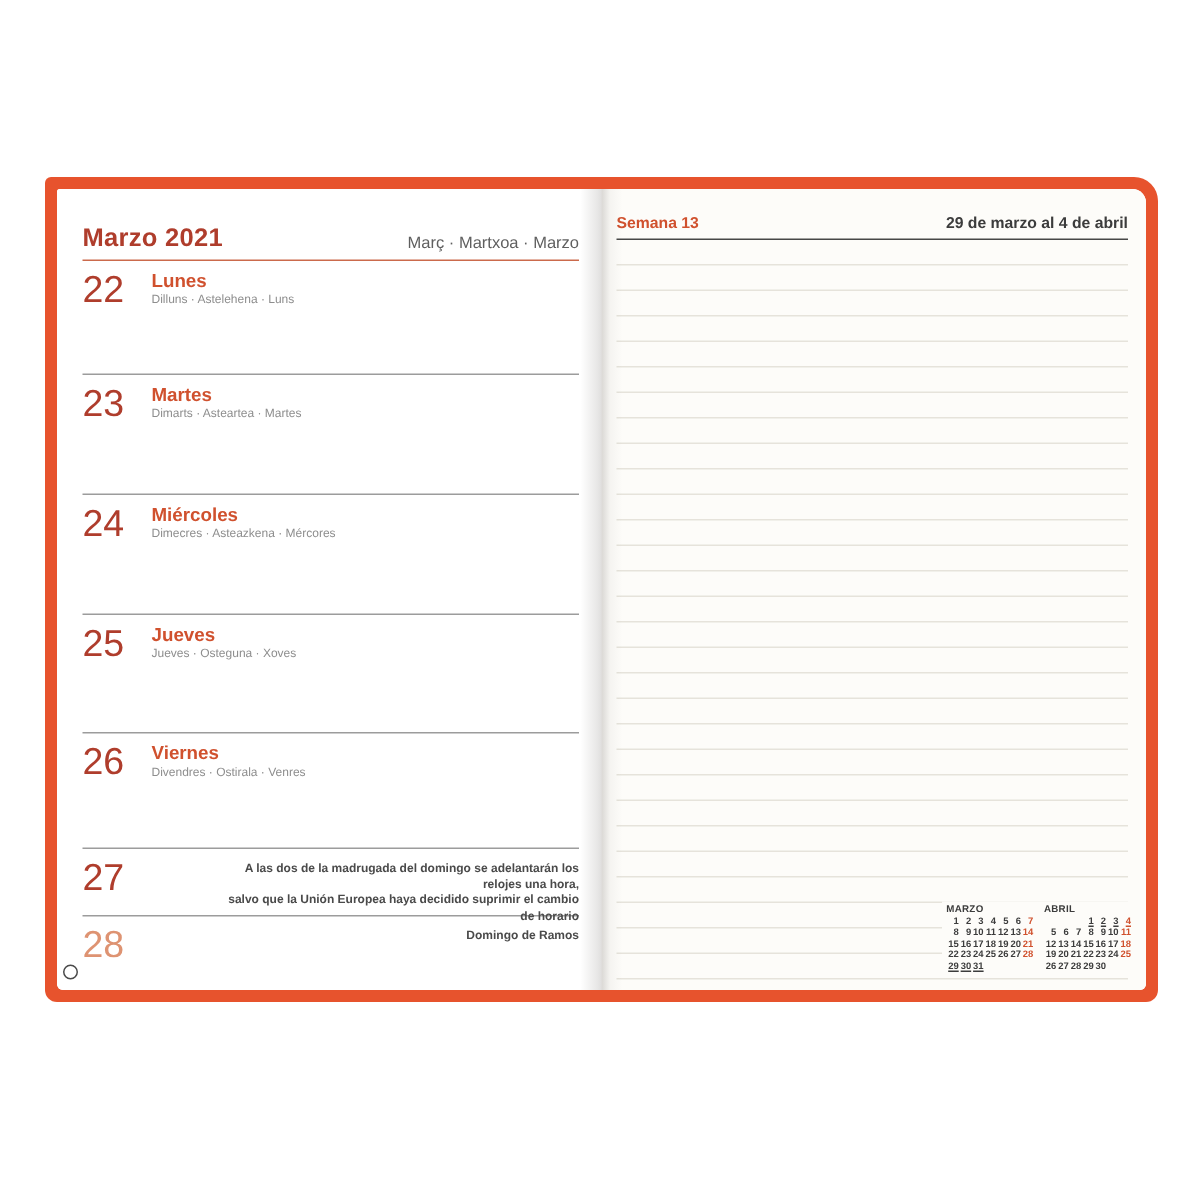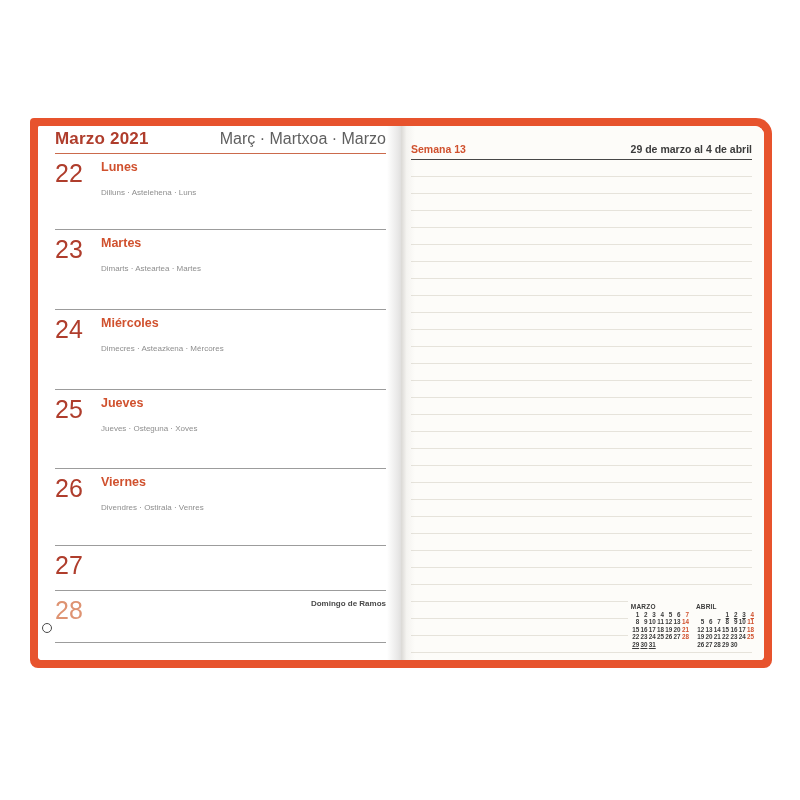--- a/index.html
+++ b/index.html
@@ -10,31 +10,31 @@
   .spread{position:absolute;left:8px;top:8px;right:8px;bottom:8px;background:#ffffff;
           border-radius:2px 9px 4px 4px;display:flex;overflow:hidden;}
   .page{position:relative;height:100%;box-sizing:border-box;}
   .page.left{width:50%;background:#ffffff;padding:0 15px 0 17px;}
   .page.right{width:50%;background:#fdfcf9;padding:0 12px 0 10px;}
   .gutter{position:absolute;left:50%;top:0;height:100%;width:28px;transform:translateX(-50%);
           background:linear-gradient(90deg,rgba(90,85,80,0) 0%,rgba(90,85,80,0.14) 40%,
                      rgba(90,85,80,0.20) 52%,rgba(90,85,80,0.05) 70%,rgba(90,85,80,0) 100%);
           pointer-events:none;z-index:5;}
   
-  .lp-header{height:28px;display:flex;justify-content:space-between;align-items:flex-end;
+  .lp-header{height:48px;display:flex;justify-content:space-between;align-items:flex-end;
              border-bottom:1.5px solid #CB6A4C;padding-bottom:4px;box-sizing:border-box;}
   .month-title{color:#AF3D2C;font-size:17px;font-weight:600;letter-spacing:.2px;}
-  .month-langs{color:#5F5F5F;font-size:16px;padding-bottom:1px;}
+  .month-langs{color:#5F5F5F;font-size:11px;padding-bottom:1px;}
   .day-row{position:relative;border-bottom:1px solid #9C9C9C;box-sizing:border-box;padding-top:7px;
            display:flex;align-items:flex-start;}
   .day-row:last-child{}
   .day-num{width:46px;font-size:25px;line-height:24px;color:#AF3D2C;font-weight:400;flex:none;}
   .day-num.sun{color:#DE9372;}
   .day-name{color:#D0512E;font-size:12.5px;line-height:13px;font-weight:700;}
-  .day-langs{color:#8E8E8E;font-size:8px;line-height:10px;margin-top:14px;}
+  .day-langs{color:#8E8E8E;font-size:8px;line-height:10px;margin-top:1px;}
   .day-note{position:absolute;right:0;top:8px;max-width:235px;text-align:right;
             color:#4A4A4A;font-size:8px;line-height:10.5px;font-weight:600;}
   .moon{position:absolute;left:-13px;bottom:9px;width:8px;height:8px;border:1.6px solid #4A4A4A;
         border-radius:50%;background:#fff;}
   
   .rp-header{height:34px;display:flex;justify-content:space-between;align-items:flex-end;
              border-bottom:1.5px solid #474747;padding-bottom:4px;box-sizing:border-box;}
   .week-label{color:#D0512E;font-size:10.5px;font-weight:600;}
   .date-range{color:#3C3C3C;font-size:10.5px;font-weight:600;margin-top:33px;}
   .rule-line{height:16px;border-bottom:1px solid #E6E3DB;}
@@ -90,20 +90,24 @@
           </div>
           <div class="day-row" style="height: 77px;">
             <span class="day-num">26</span>
             <div>
               <div class="day-name">Viernes</div>
               <div class="day-langs">Divendres · Ostirala · Venres</div>
             </div>
           </div>
           <div class="day-row" style="height: 45px;">
             <span class="day-num">27</span>
+            <div class="day-note">
+              <div>A las dos de la madrugada del domingo se adelantarán los relojes una hora,</div>
+              <div>salvo que la Unión Europea haya decidido suprimir el cambio de horario</div>
+            </div>
           </div>
           <div class="day-row" style="height: 52px;">
             <span class="day-num sun">28</span>
             <div class="day-note">
               <div>Domingo de Ramos</div>
             </div>
             <span class="moon"></span>
           </div>
         </div>
     </div>

